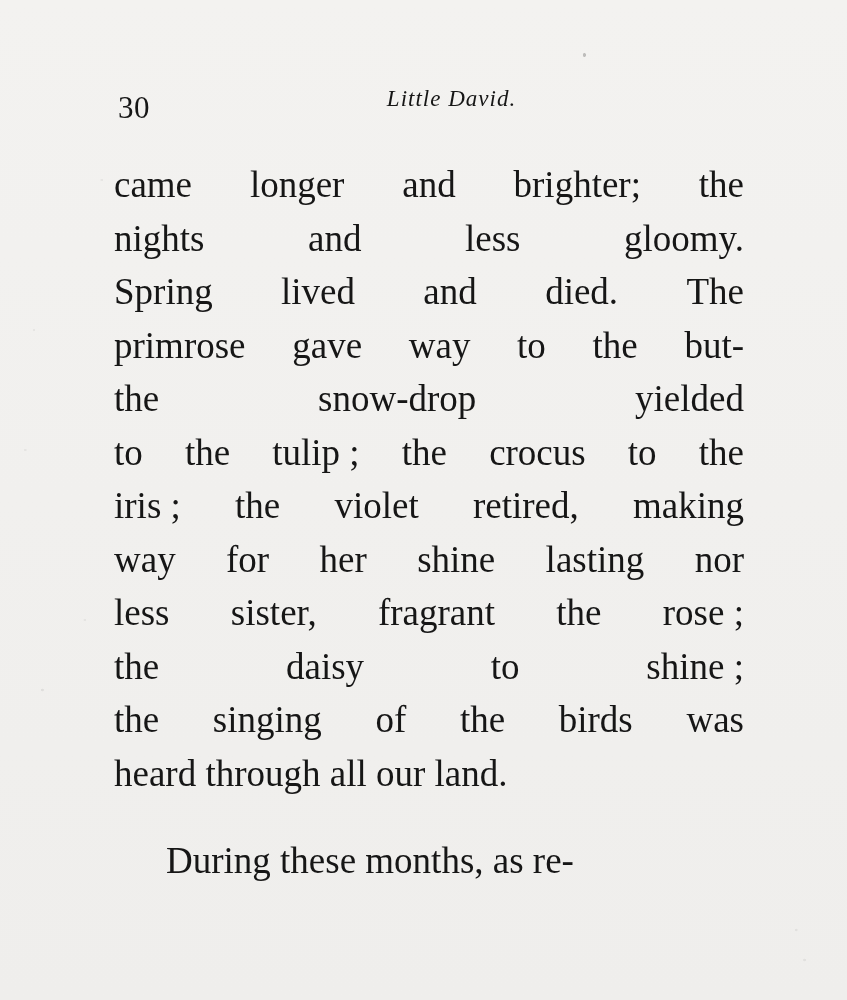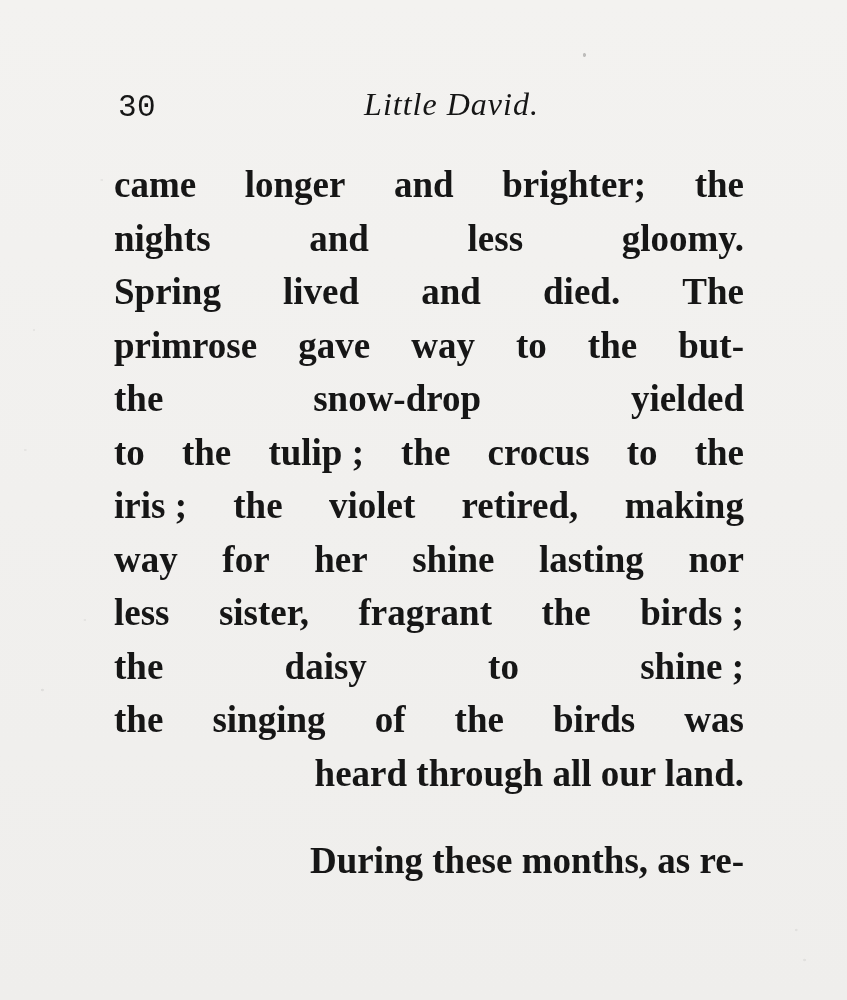--- a/index.html
+++ b/index.html
@@ -45,52 +45,51 @@
     left: 110px;
     right: 100px;
     height: 46px;
   }
   .folio {
     position: absolute;
     left: 8px;
     top: 4px;
     font-size: 31px;
     letter-spacing: 0.5px;
-    font-family: Liberation Mono, monospace;
+    font-family: Liberation Serif, serif;
   }
   .running-title {
     position: absolute;
     left: 0;
     right: 0;
     top: 0;
     text-align: center;
     font-style: italic;
-    font-size: 32px;
+    font-size: 23px;
     letter-spacing: 1px;
     font-family: "Liberation Serif", serif;
     padding-left: 46px;
   }
 
   .body-text {
     position: absolute;
     top: 158px;
     left: 114px;
     width: 630px;
   }
   .line {
     display: flex;
     justify-content: space-between;
     font-size: 37px;
     line-height: 53.5px;
     white-space: nowrap;
     height: 53.5px;
-    font-weight: bold;
   }
   .line.last-of-par {
-    justify-content: flex-end;
+    justify-content: flex-start;
   }
   .line .w {
     display: inline-block;
   }
   .line.indent {
     padding-left: 52px;
   }
   .par-spacer {
     height: 2px;
   }
@@ -163,21 +162,21 @@
         <span class="w">her</span>
         <span class="w">shine</span>
         <span class="w">lasting</span>
         <span class="w">nor</span>
       </div>
       <div class="line">
         <span class="w">less</span>
         <span class="w">sister,</span>
         <span class="w">fragrant</span>
         <span class="w">the</span>
-        <span class="w">birds ;</span>
+        <span class="w">rose ;</span>
       </div>
       <div class="line">
         <span class="w">the</span>
         <span class="w">daisy</span>
         <span class="w">to</span>
         <span class="w">shine ;</span>
       </div>
       <div class="line">
         <span class="w">the</span>
         <span class="w">singing</span>

